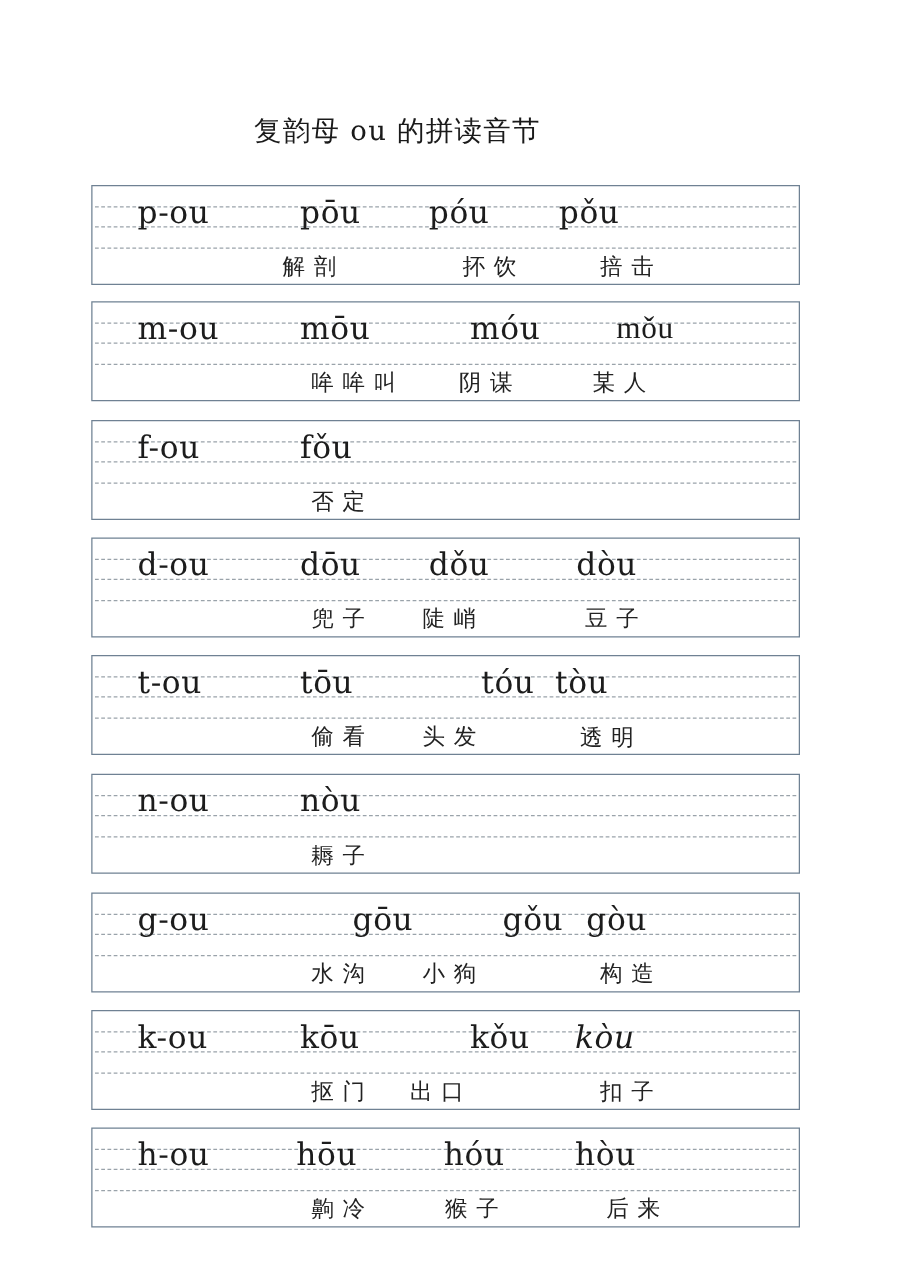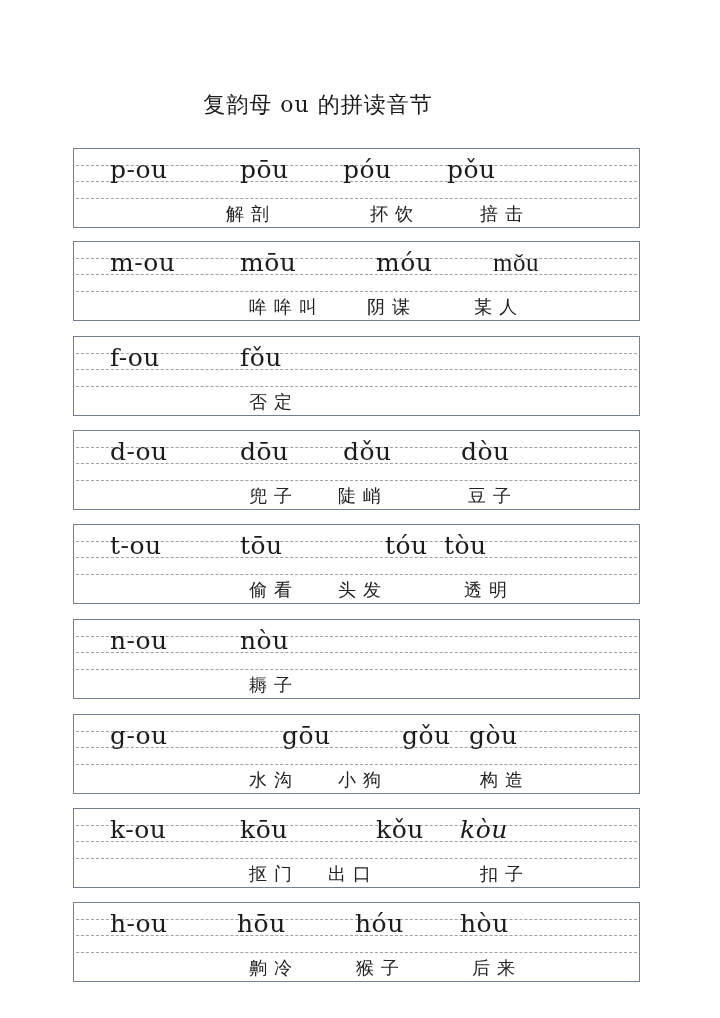--- a/index.html
+++ b/index.html
@@ -124,15 +124,15 @@
   <div class="box" style="top:902px">
     <div class="dash d1"></div>
     <div class="dash d2"></div>
     <div class="dash d3"></div>
     <span class="py" style="left:36px">h-ou</span>
   <span class="py" style="left: 163px;">hōu</span>
       <span class="py" style="left: 281px;">hóu</span>
       <span class="py" style="left: 386px;">hòu</span>
       <span class="zh" style="left: 175px;">齁冷</span>
       <span class="zh" style="left: 282px; text-align: right;">猴子</span>
-      <span class="zh" style="left: 398px;">后来</span>
+      <span class="zh" style="left: 411px;">后来</span>
     </div>
 </div>
 
 </body></html>

